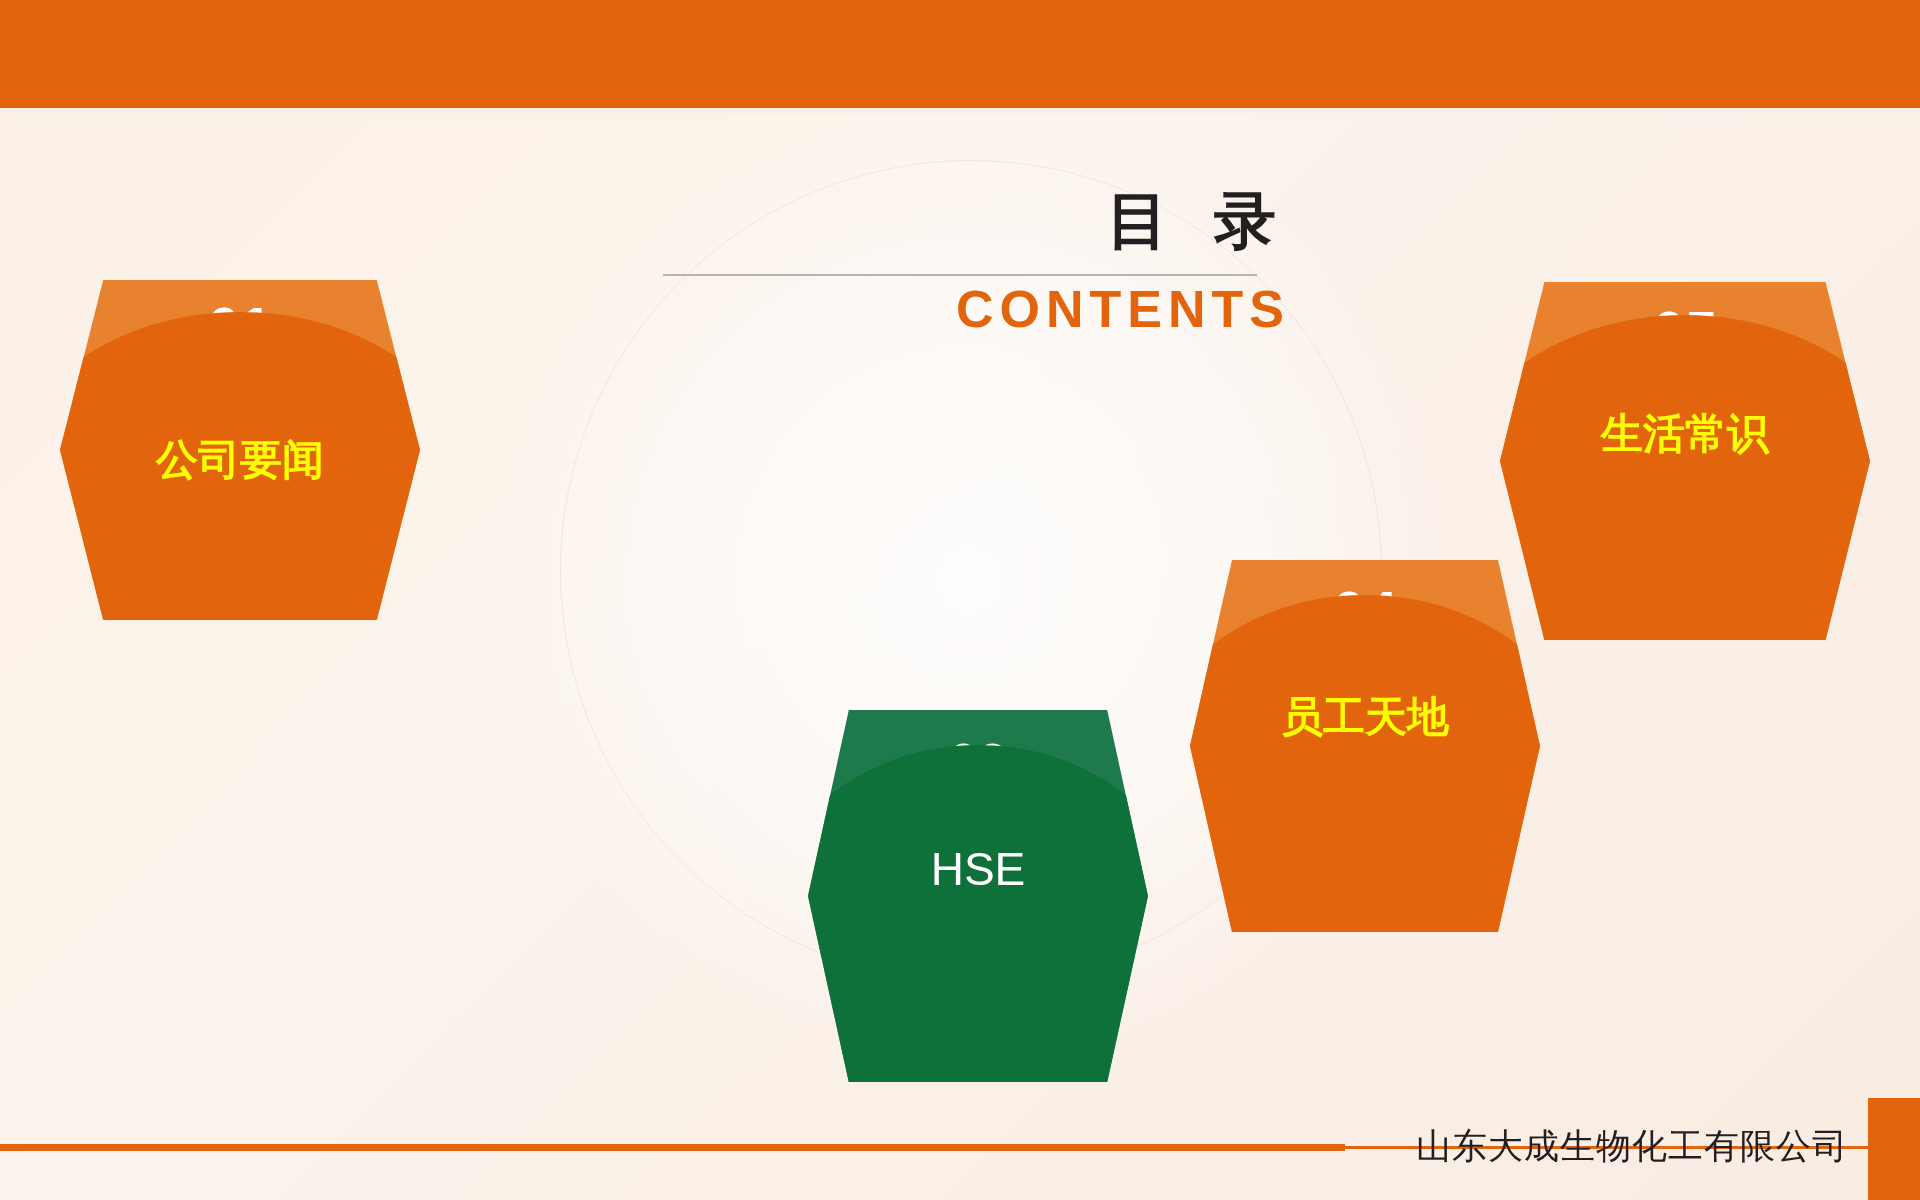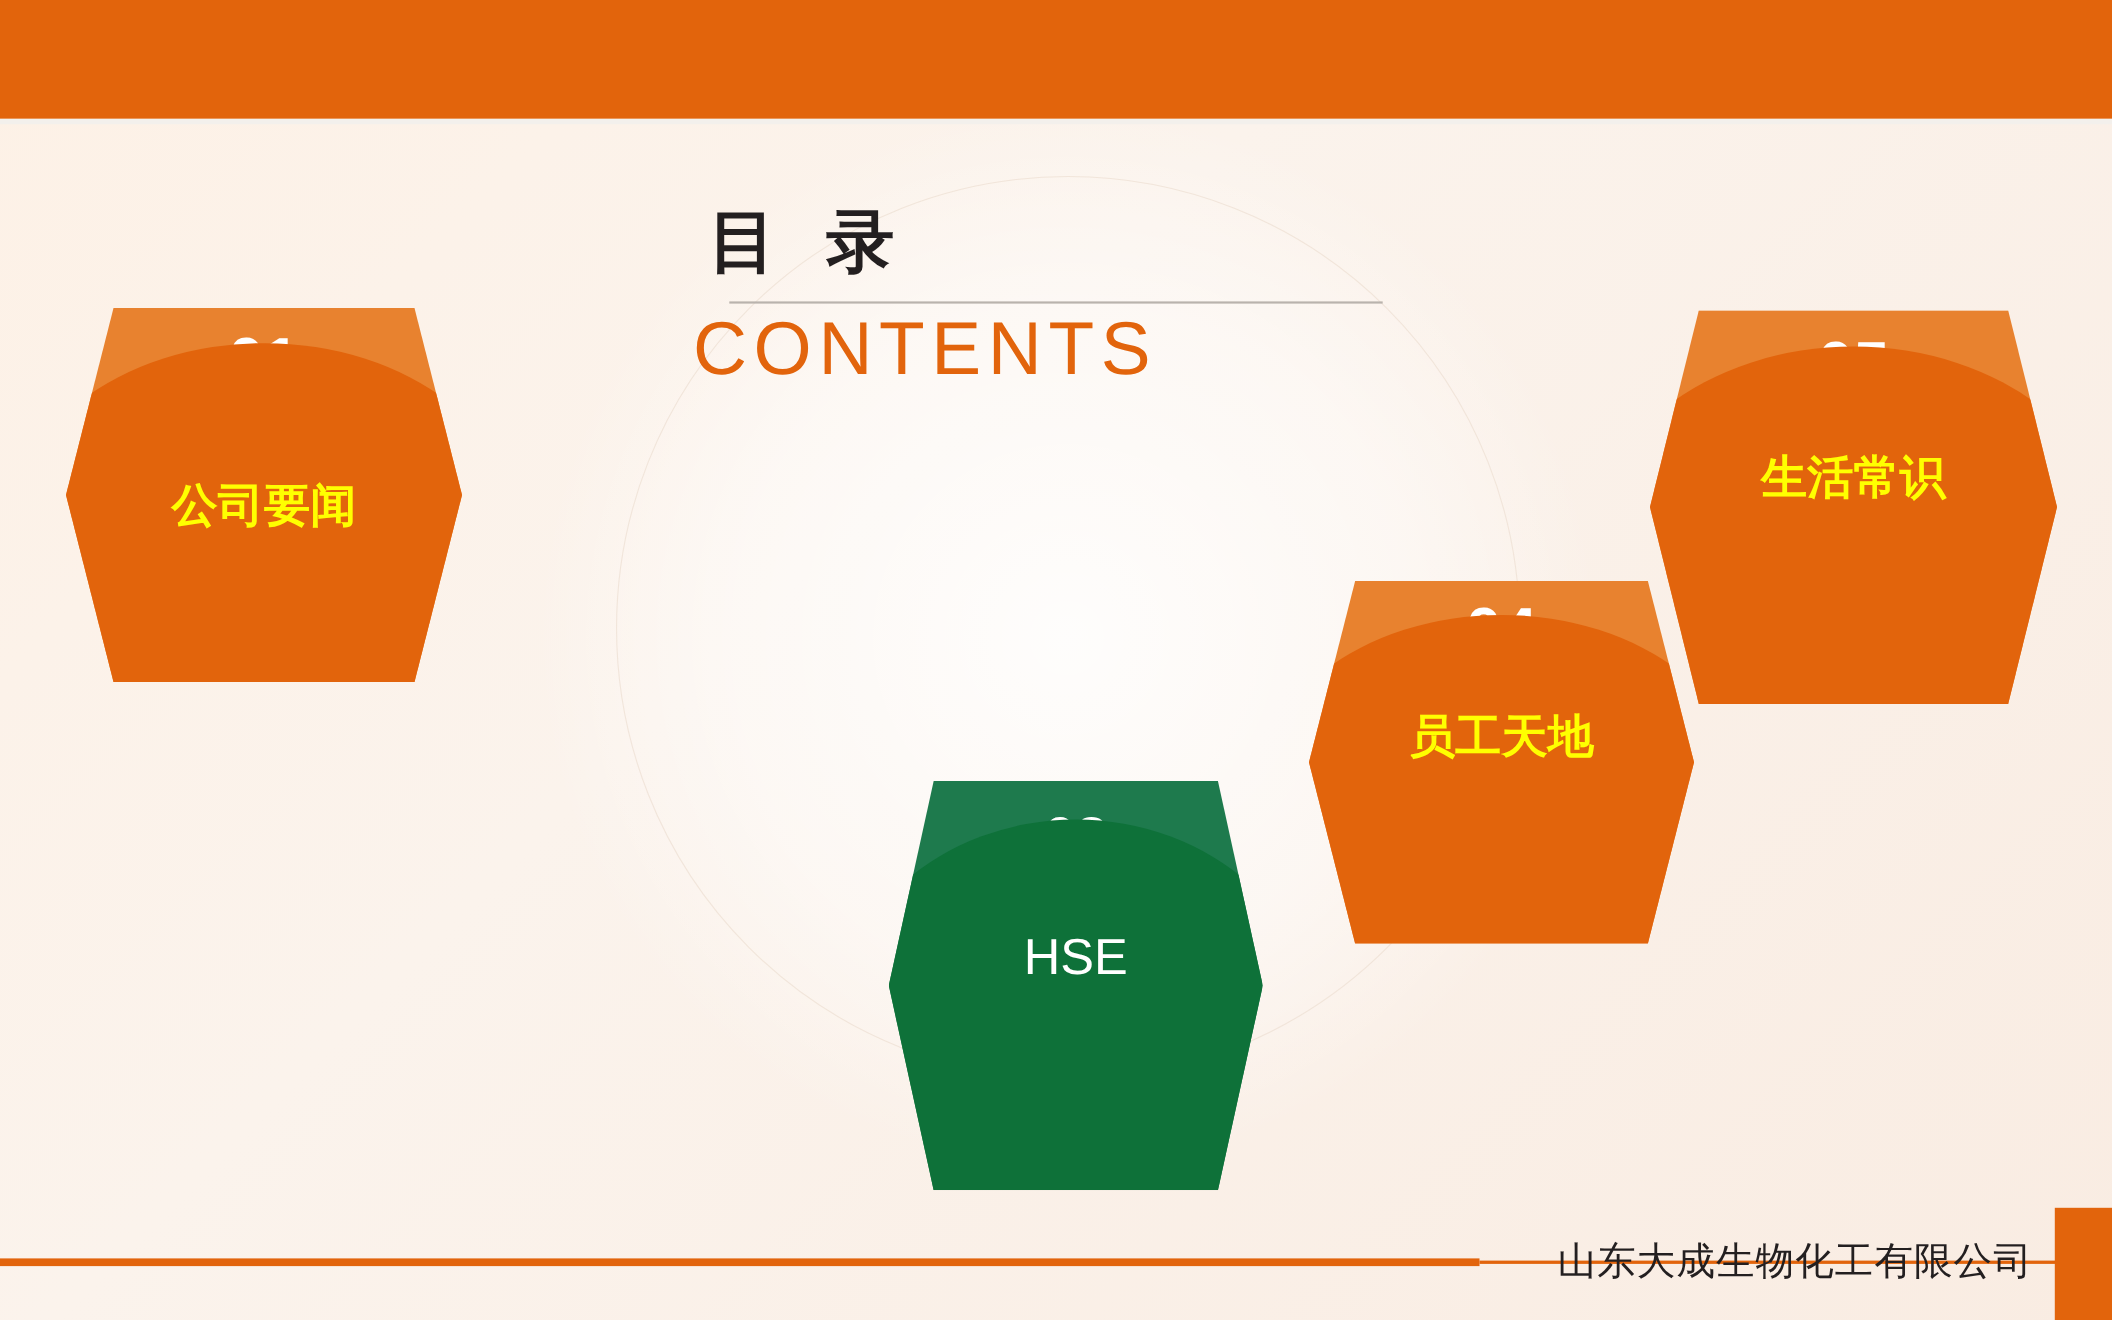--- a/index.html
+++ b/index.html
@@ -91,39 +91,39 @@
     letter-spacing: 1px;
     white-space: nowrap;
   }
 
   
   .title-wrap {
     position: absolute;
     left: 630px;
     top: 190px;
     width: 660px;
-    text-align: left;
+    text-align: right;
   }
   .title-cn {
     font-size: 62px;
     font-weight: bold;
     color: #231f20;
     letter-spacing: 14px;
     line-height: 1.0;
     margin-left: 14px;
   }
   .title-divider {
     width: 594px;
     height: 2px;
     background: #b9b3ad;
     margin: 22px auto 6px auto;
   }
   .title-en {
-    font-size: 68px;
-    font-weight: normal;
+    font-size: 52px;
+    font-weight: bold;
     color: #e2640c;
     letter-spacing: 6px;
     line-height: 1.05;
   }
 
   
   .hex {
     position: absolute;
     width: 300px;
     height: 320px;
@@ -201,21 +201,21 @@
     background: #0e7139;
   }
   .hex.green .hex-label { color: #ffffff; font-weight: normal; }
 
   .hex-inner { position: absolute; inset: 0; }
 
   
   #hex1 { left: 60px;   top: 280px;  width: 360px; height: 340px; }
   #hex2 { left: 388px;  top: 562px;  width: 360px; height: 340px; }
   #hex3 { left: 808px;  top: 710px;  width: 340px; height: 372px; }
-  #hex4 { left: 1190px; top: 528px;  width: 350px; height: 330px; }
+  #hex4 { left: 1190px; top: 560px;  width: 350px; height: 372px; }
   #hex5 { left: 1500px; top: 282px;  width: 370px; height: 358px; }
 
   #hex1 .hex-num, #hex2 .hex-num, #hex4 .hex-num, #hex5 .hex-num { font-size: 58px; }
   #hex3 .hex-num { font-size: 52px; }
   #hex3 .hex-label { font-size: 46px; top: 36%; }
   #hex1 .hex-label { font-size: 42px; top: 36%; margin-top: 35px; }
   #hex2 .hex-label { font-size: 42px; top: 36%; }
   #hex4 .hex-label { font-size: 42px; top: 36%; }
   #hex5 .hex-label { font-size: 42px; top: 36%; }
 </style>

